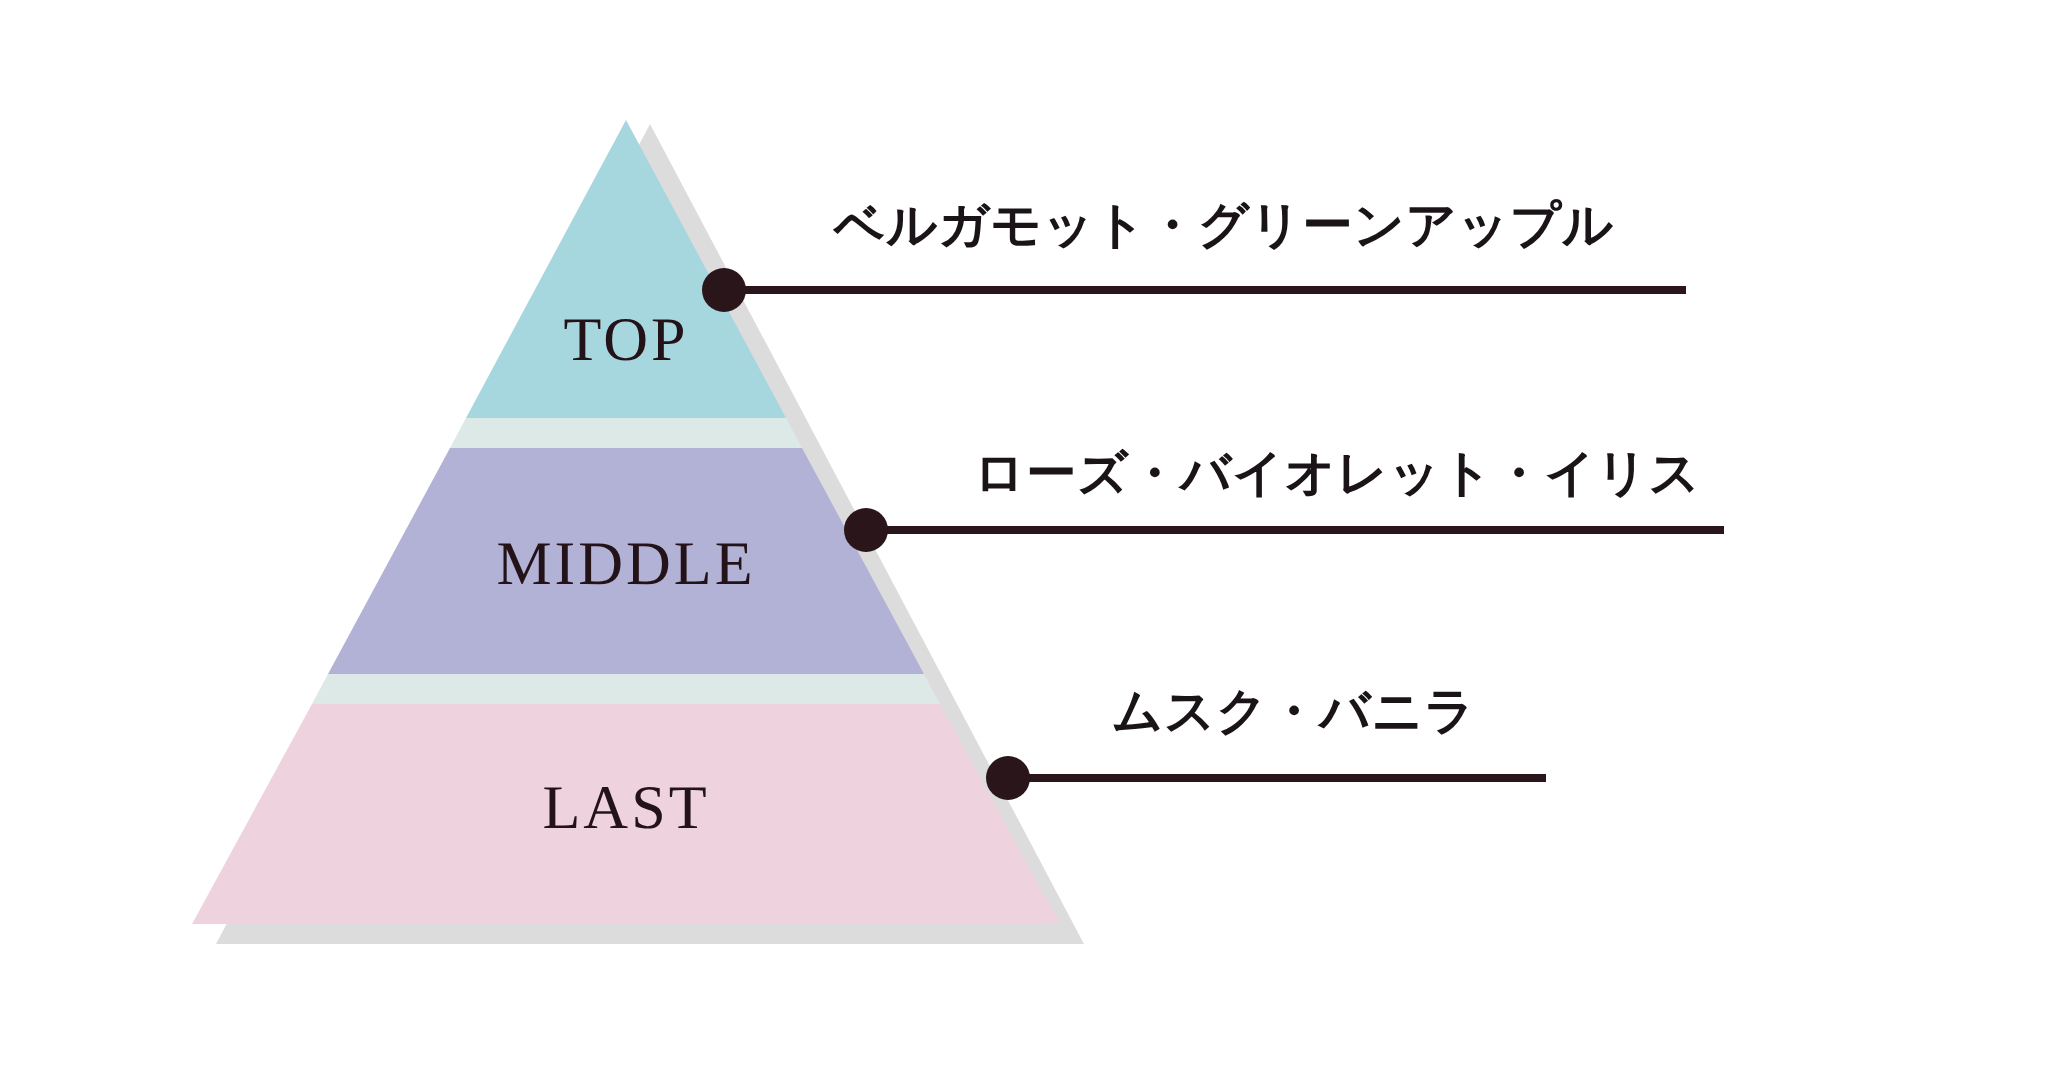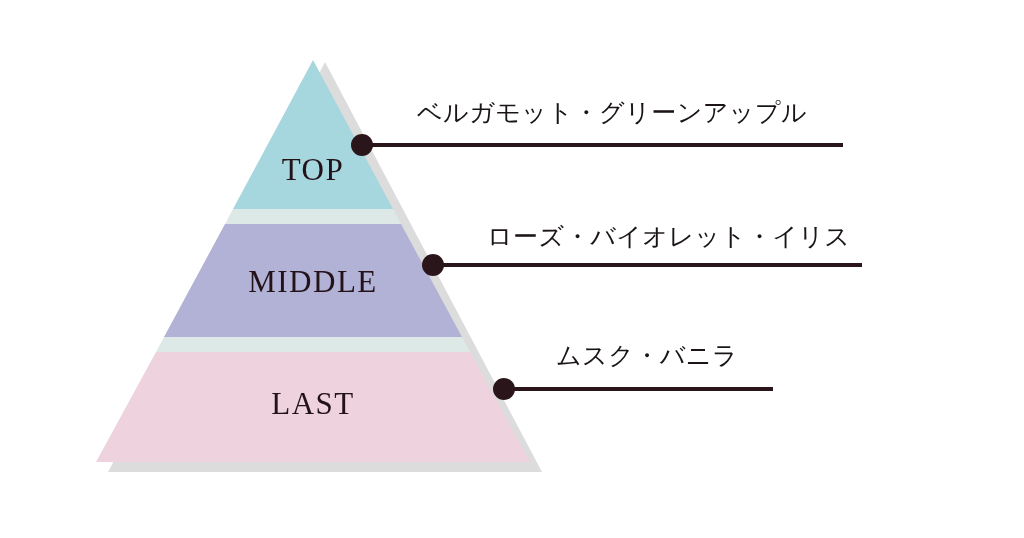--- a/index.html
+++ b/index.html
@@ -33,21 +33,21 @@
     letter-spacing: 1.5px;
   }
   .tier-caption-top     { font-size: 31px; }
   .tier-caption-middle  { font-size: 31px; }
   .tier-caption-last    { font-size: 31px; }
 
   .note-text {
     position: absolute;
     font-family: "DejaVu Sans", "Liberation Sans", sans-serif;
     font-size: 25px;
-    font-weight: 400;
+    font-weight: 700;
     color: #1a1418;
     white-space: nowrap;
     letter-spacing: 0.5px;
     line-height: 1;
   }
   .note-1 { left: 417px; top: 100px; }
   .note-2 { left: 487px; top: 224px; }
   .note-3 { left: 556px; top: 343px; }
 </style>
 </head>

